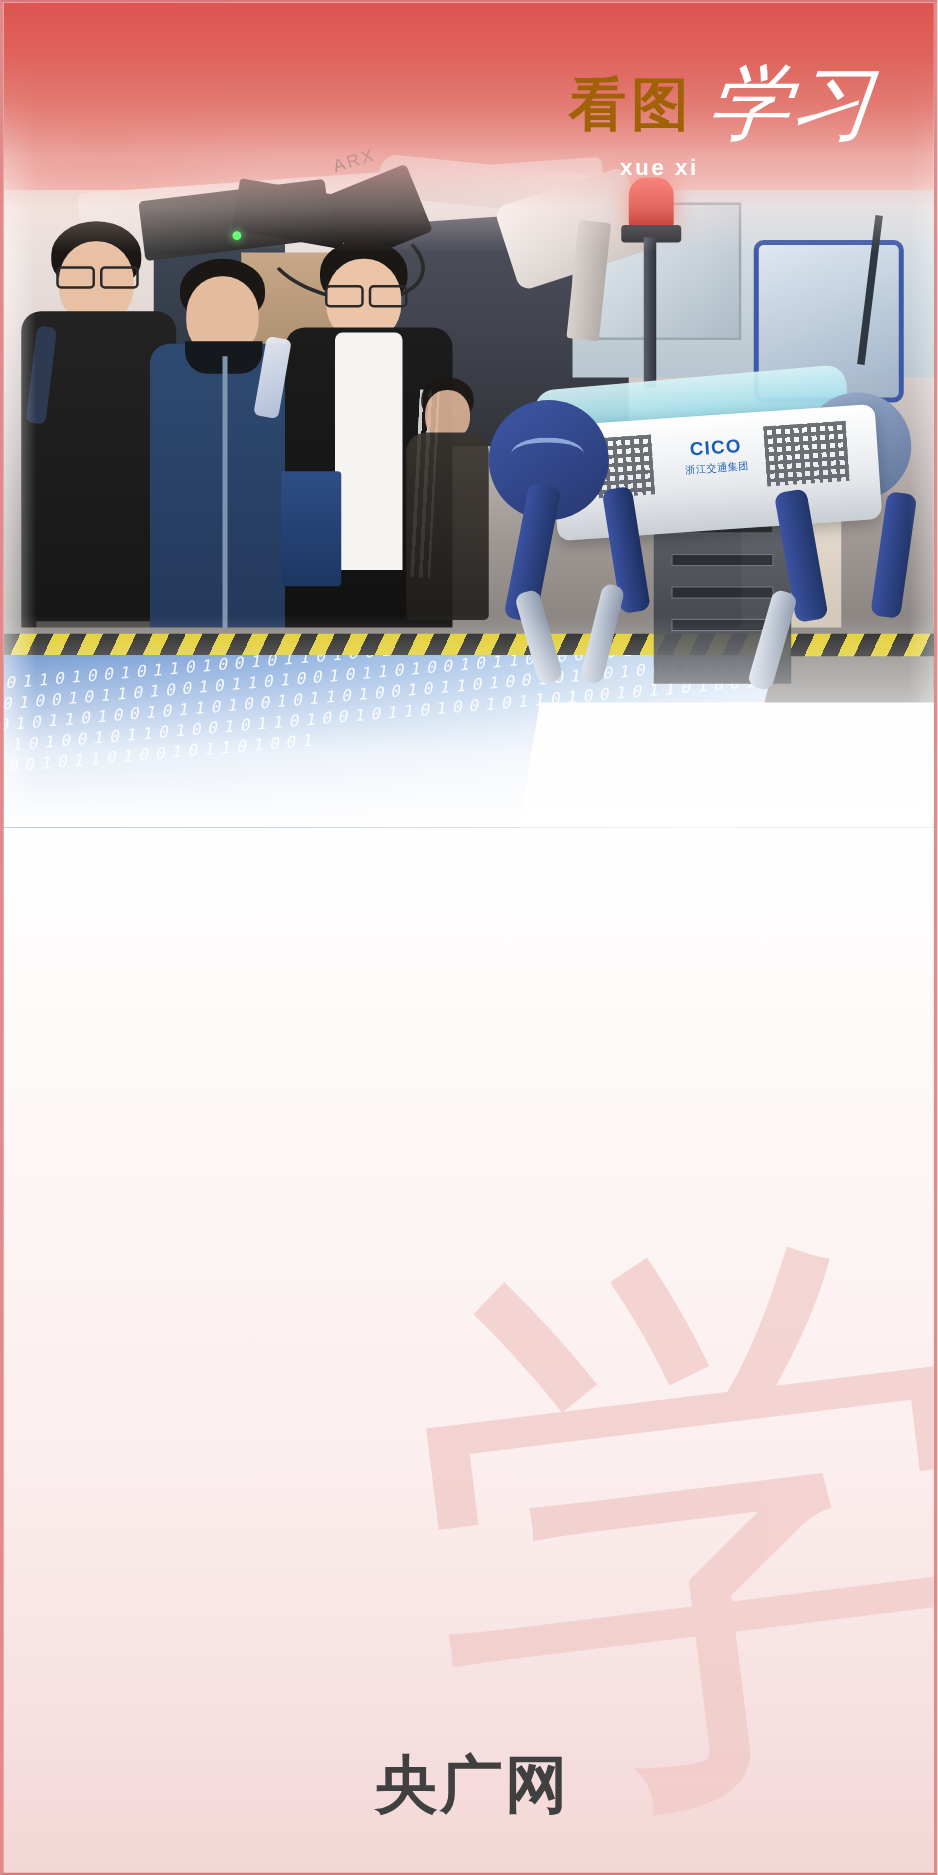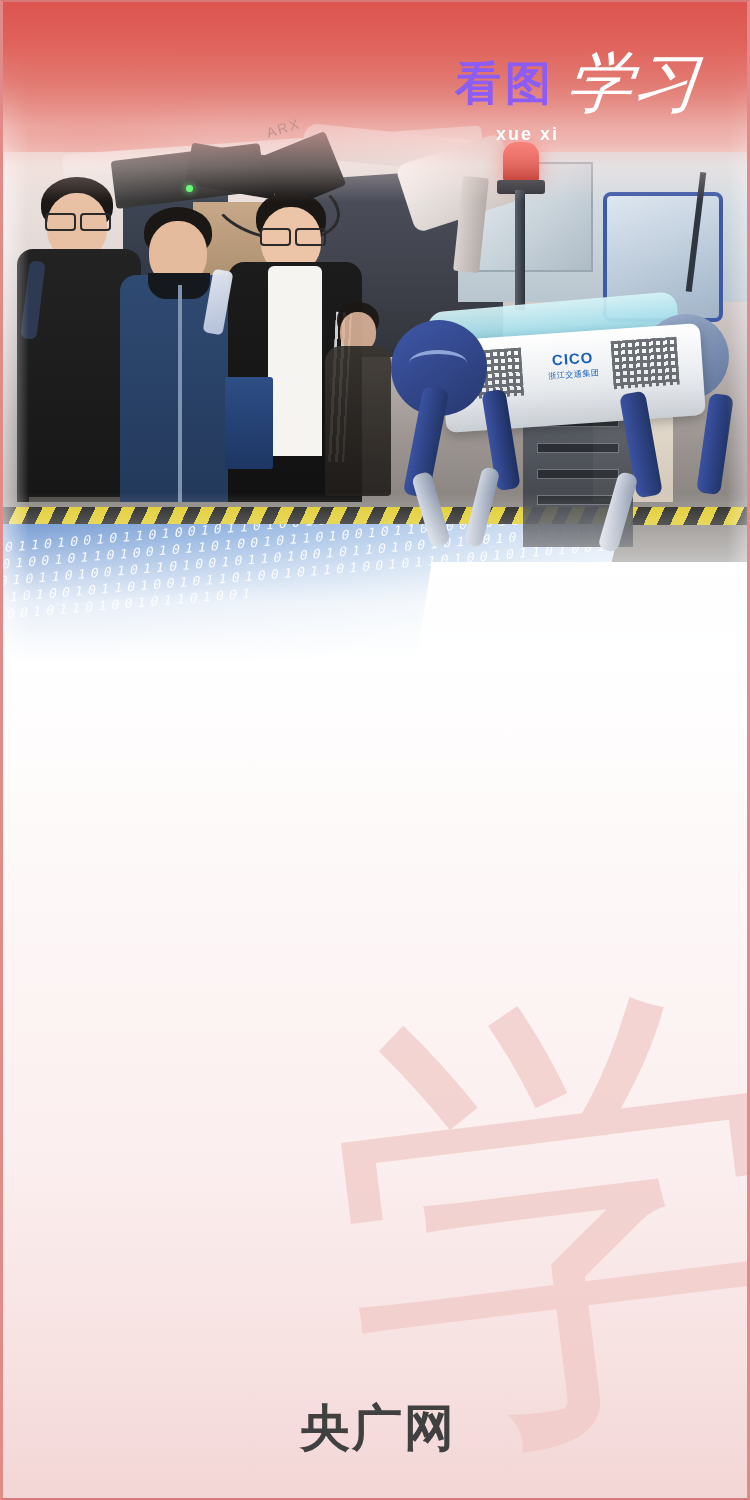--- a/index.html
+++ b/index.html
@@ -388,21 +388,21 @@
 
   
   .brand {
     position:absolute; top:48px; right:48px;
     text-align:right;
     z-index:20;
   }
   .brand-row { display:flex; align-items:center; justify-content:flex-end; }
   .brand-kan {
     font-family:"DejaVu Sans", sans-serif;
-    font-size:46px; font-weight:bold; color:#8b5cf6;
+    font-size:46px; font-weight:bold; color:#a16207;
     letter-spacing:4px; line-height:1;
   }
   .brand-xue {
     font-family:"DejaVu Serif", serif;
     font-size:66px; color:#ffffff; line-height:1;
     margin-left:12px;
     font-style:italic;
     transform:skewX(-6deg);
   }
   .brand-pinyin {

